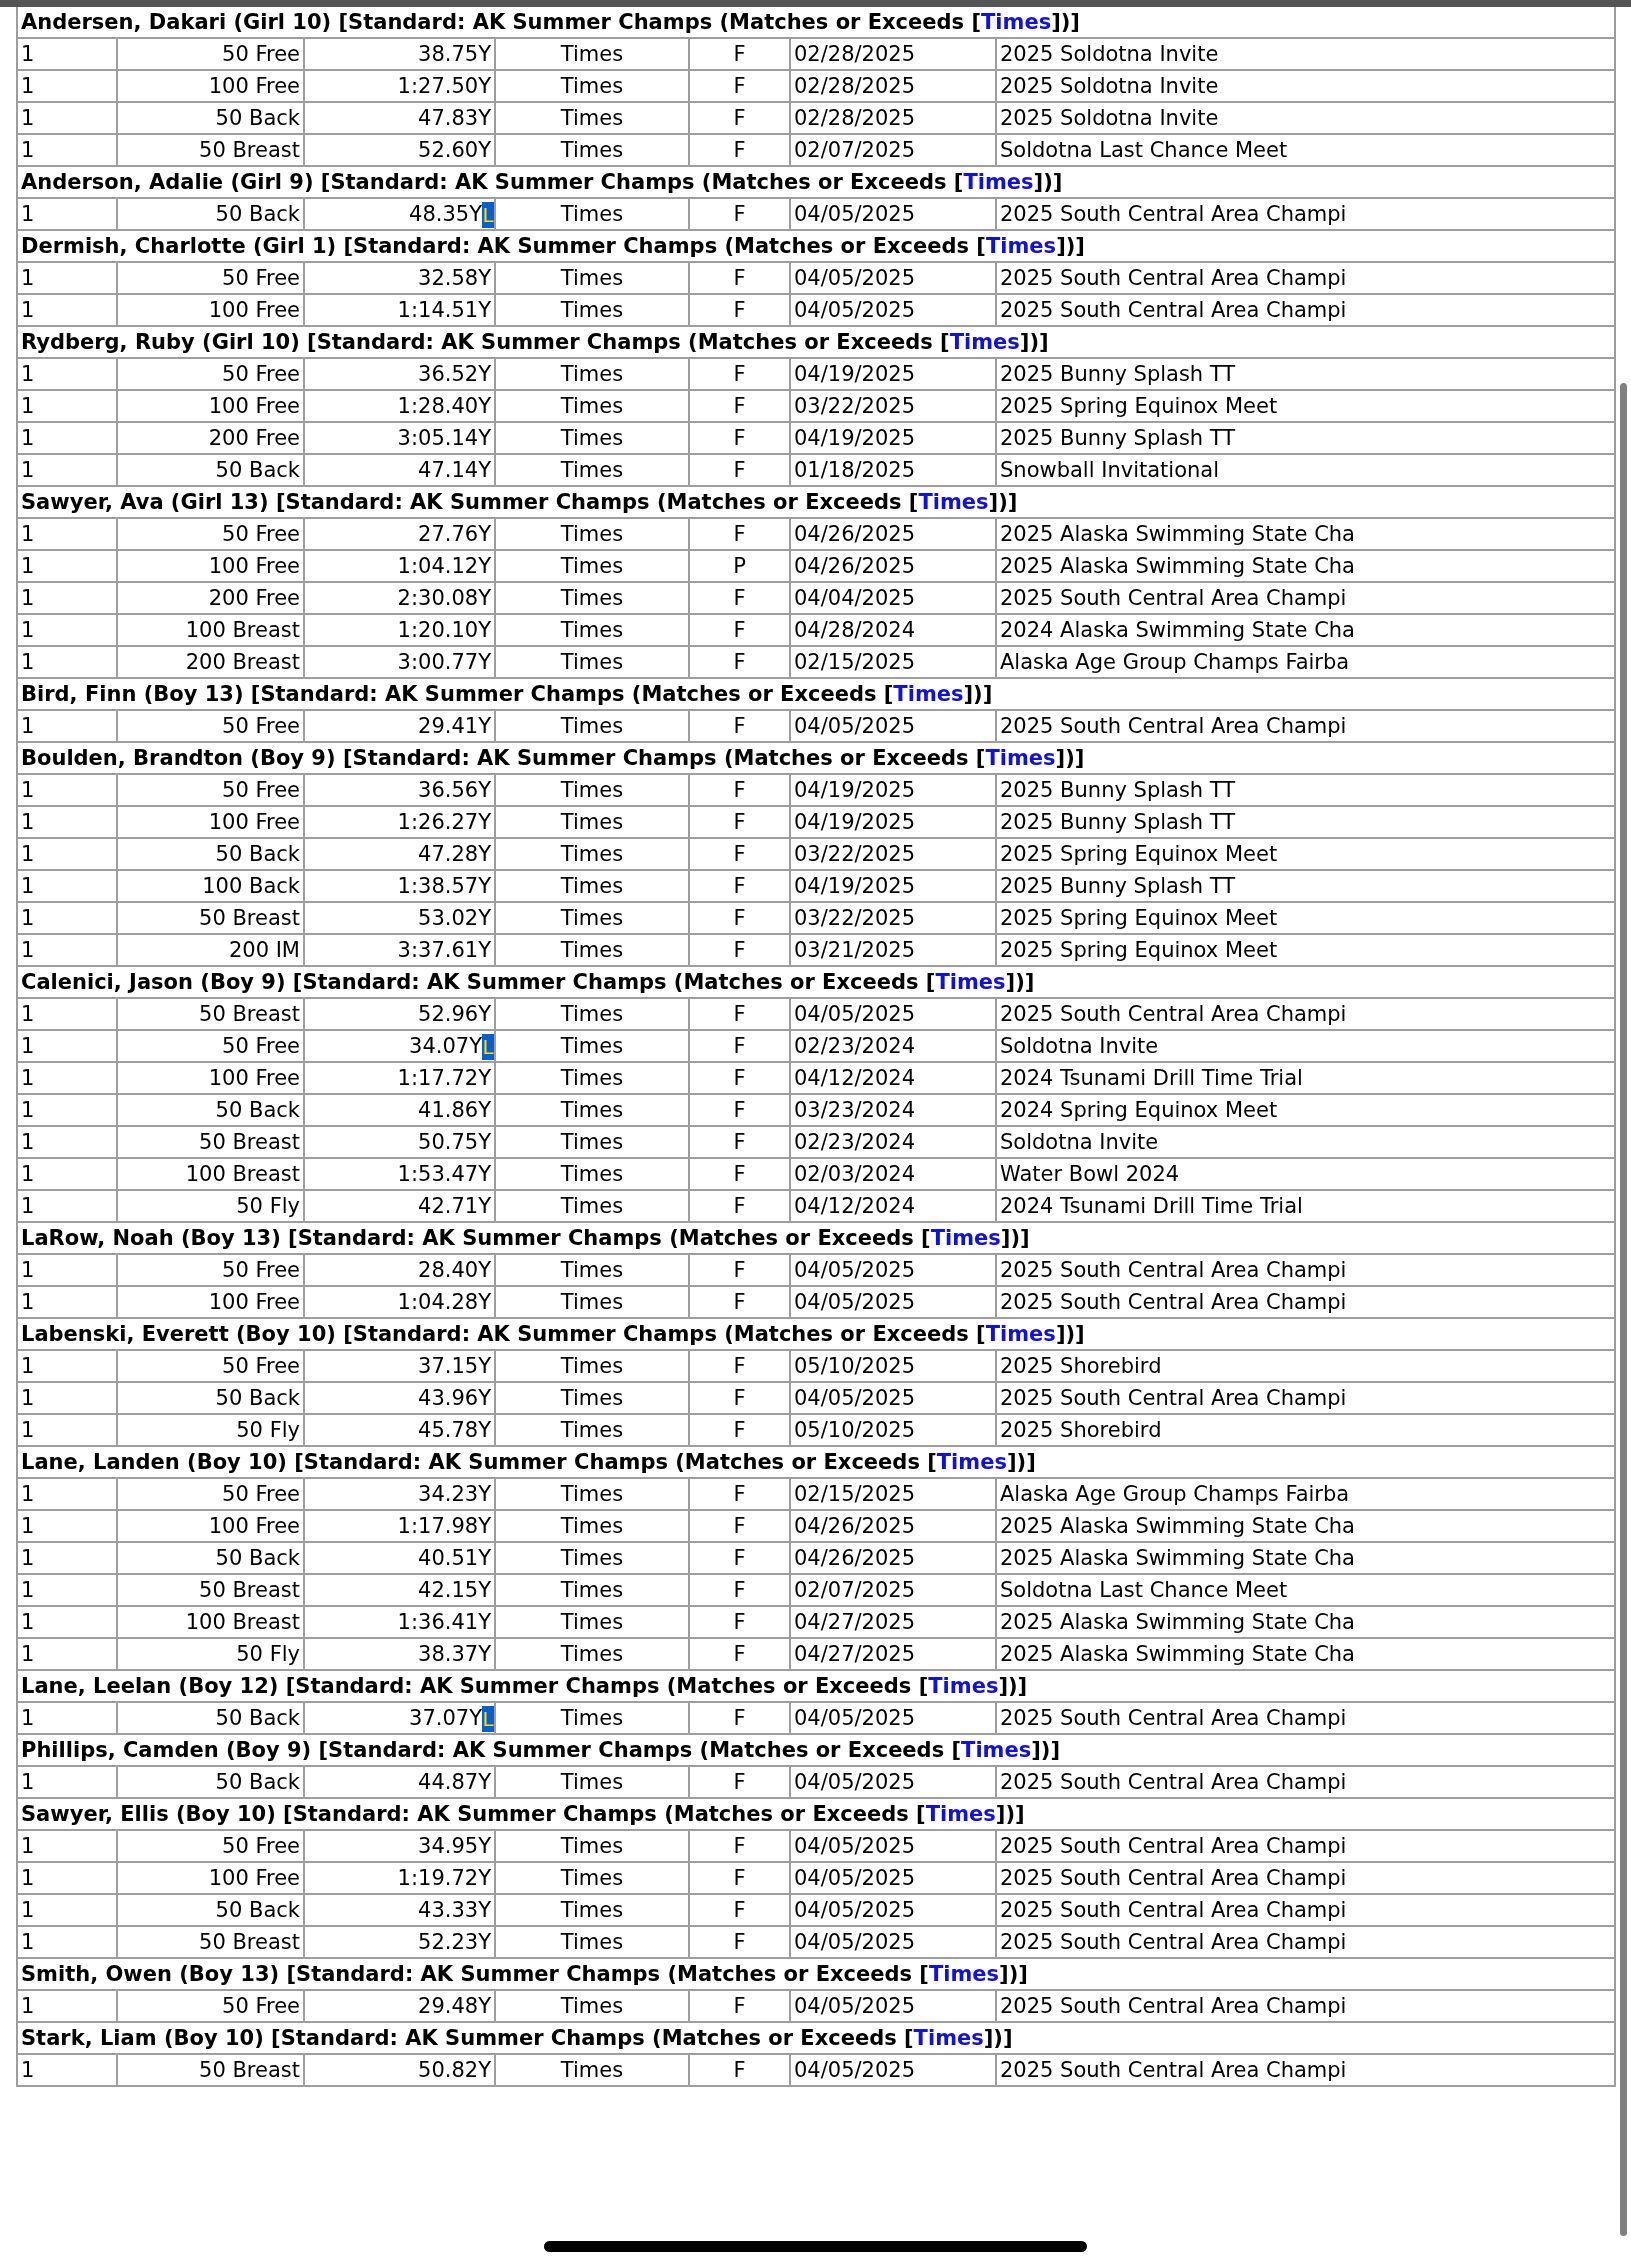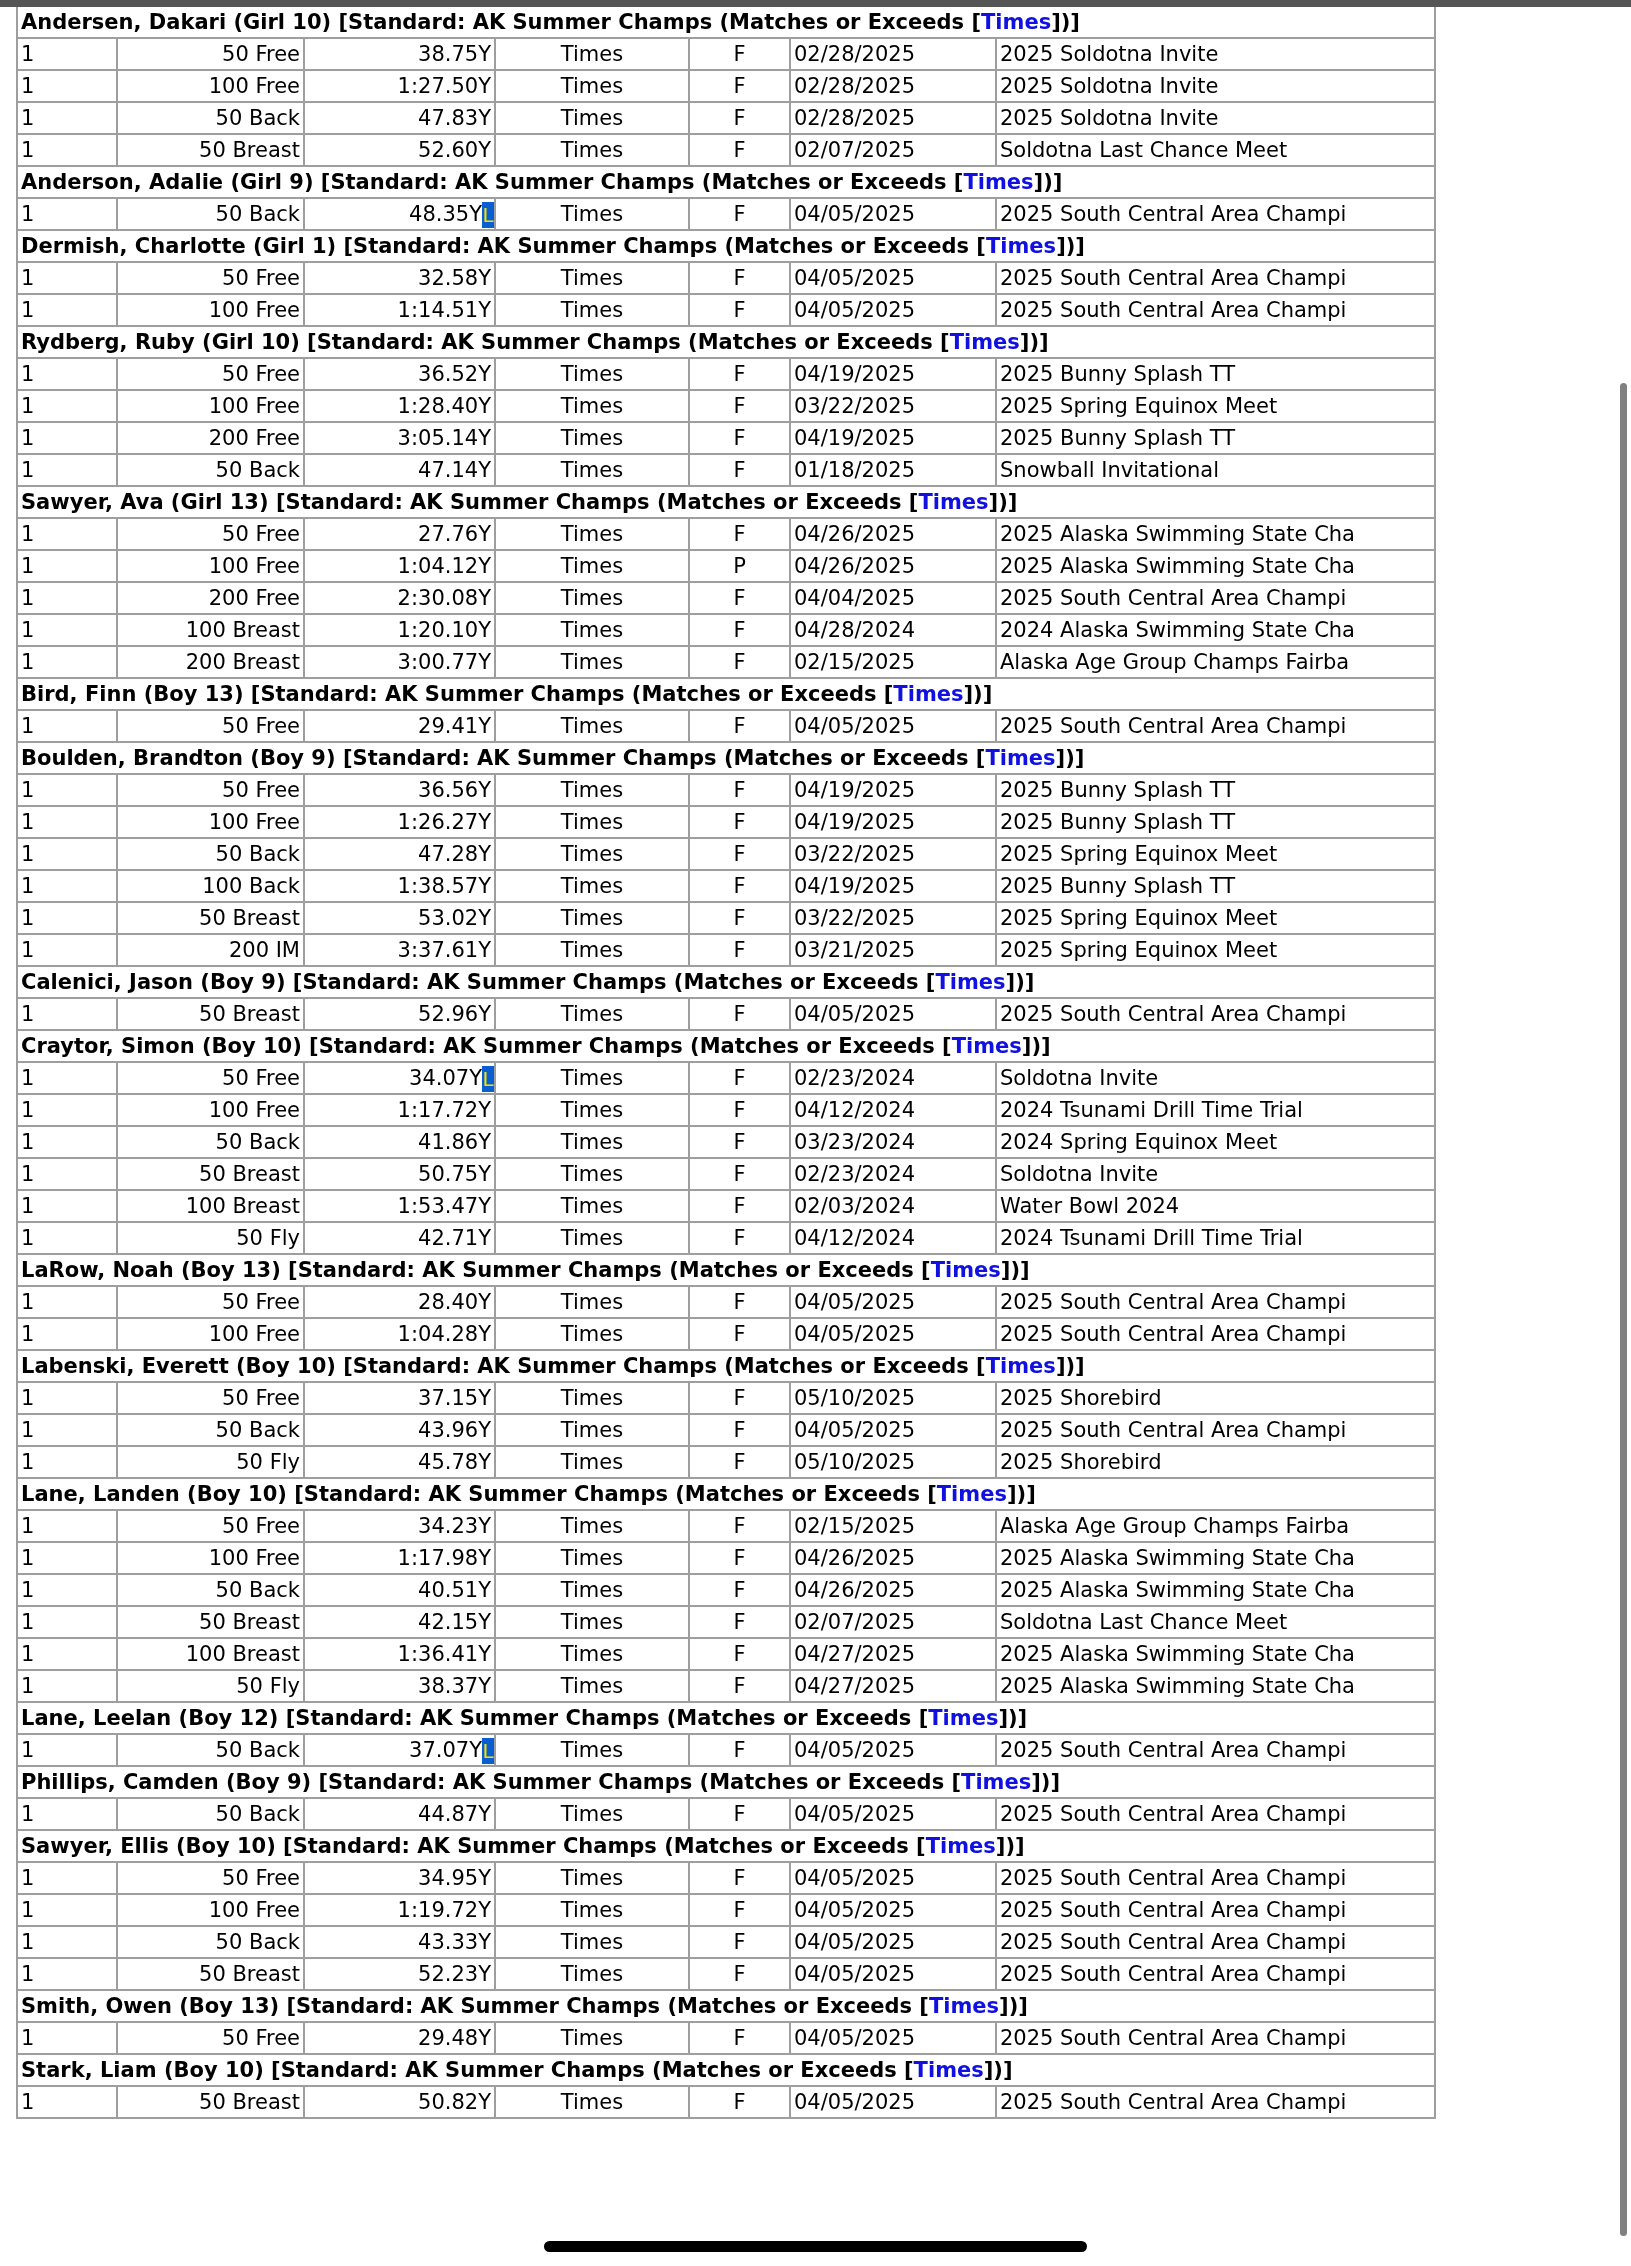--- a/index.html
+++ b/index.html
@@ -19,21 +19,21 @@
     position: absolute;
     left: 0; top: 0;
     width: 1632px;
     height: 7px;
     background: #555555;
   }
   .results-table {
     position: absolute;
     left: 16px;
     top: 7px;
-    width: 1420px;
+    width: 1600px;
     border-collapse: collapse;
     table-layout: fixed;
     font-size: 21px;
   }
   .results-table td {
     border: 2px solid #9e9e9e;
     height: 30px;
     padding: 0 3px;
     line-height: 30px;
     white-space: nowrap;
@@ -368,23 +368,20 @@
   <tr class="result-row">
     <td class="c-rank">1</td>
     <td class="c-event">50 Breast</td>
     <td class="c-time"><span>52.96Y</span></td>
     <td class="c-std">Times</td>
     <td class="c-round">F</td>
     <td class="c-date">04/05/2025</td>
     <td class="c-meet">2025 South Central Area Champi</td>
   </tr>
 
-  <tr class="swimmer-header">
-    <td colspan="7"><span>Craytor, Simon (Boy 10)</span> <span>[Standard: AK Summer Champs (Matches or Exceeds [</span><a class="times-link">Times</a><span>])]</span></td>
-  </tr>
 
   <tr class="result-row">
     <td class="c-rank">1</td>
     <td class="c-event">50 Free</td>
     <td class="c-time"><span>34.07Y</span><span class="flag-marker">L</span></td>
     <td class="c-std">Times</td>
     <td class="c-round">F</td>
     <td class="c-date">02/23/2024</td>
     <td class="c-meet">Soldotna Invite</td>
   </tr>

